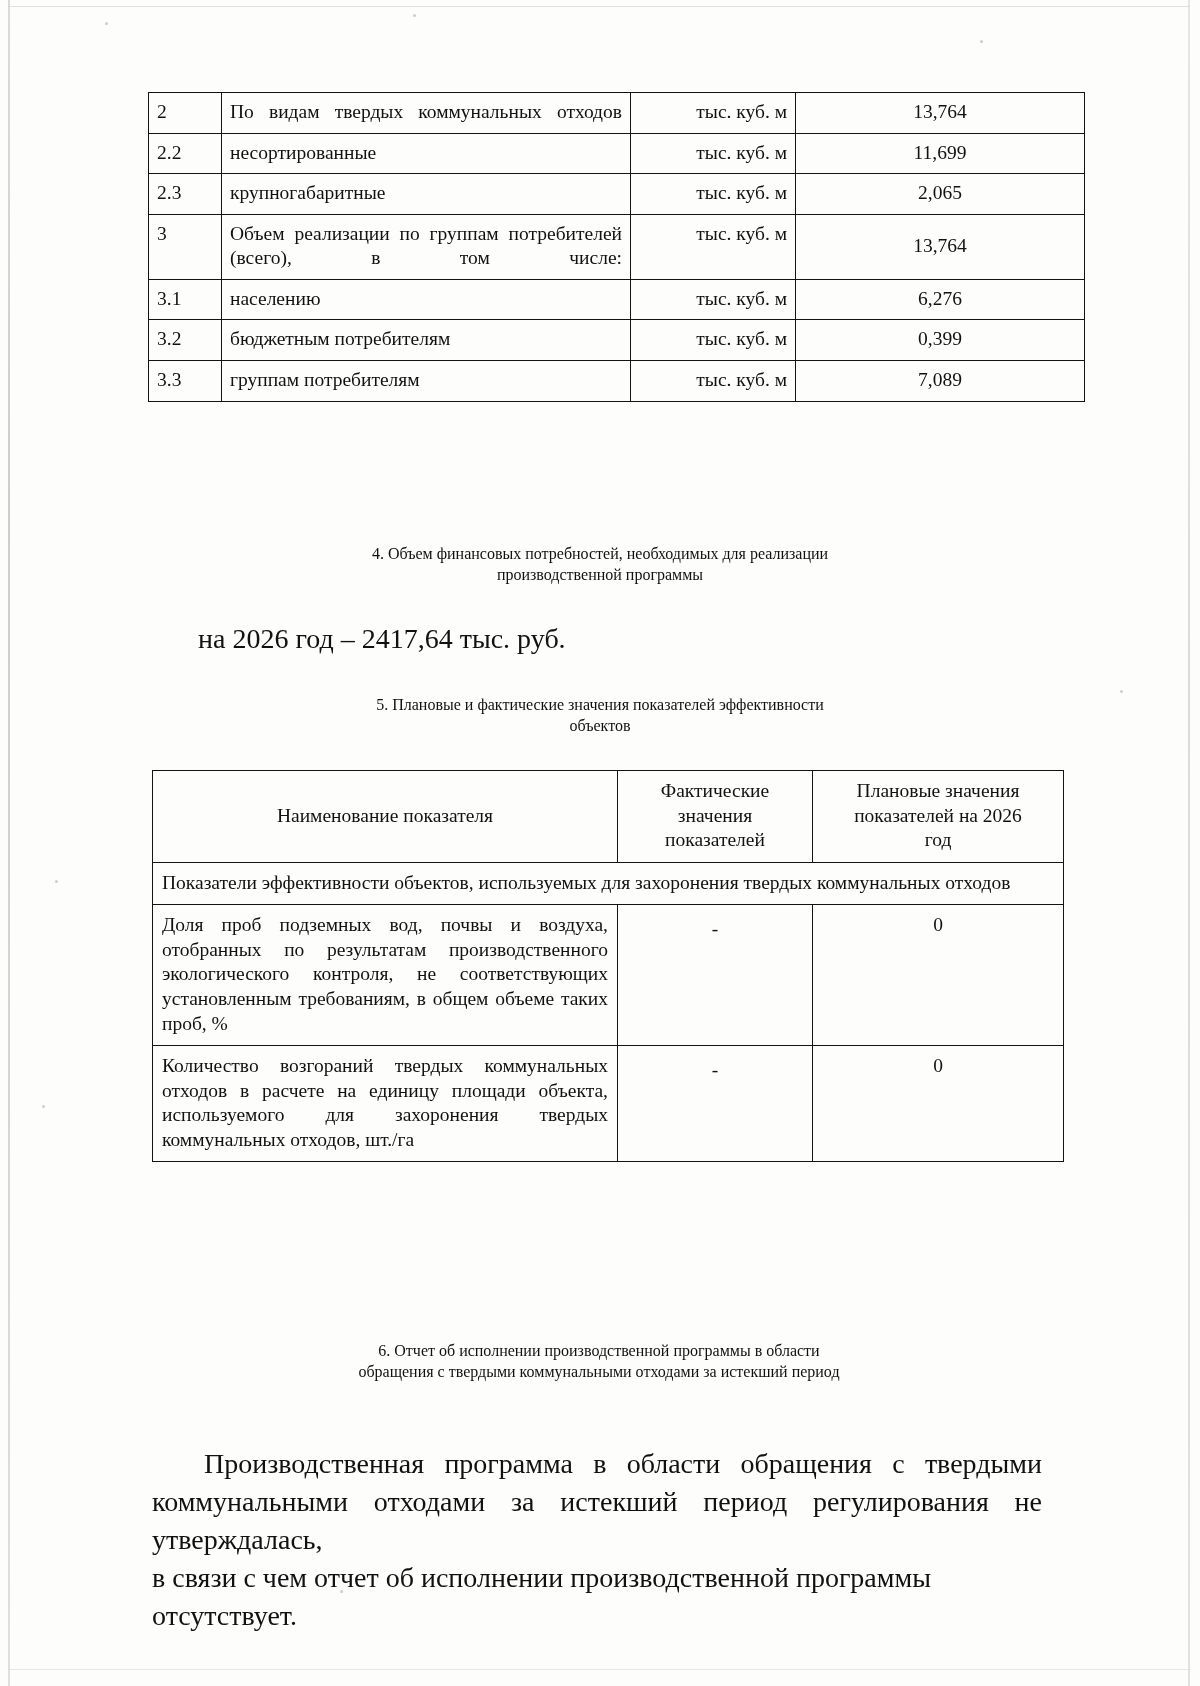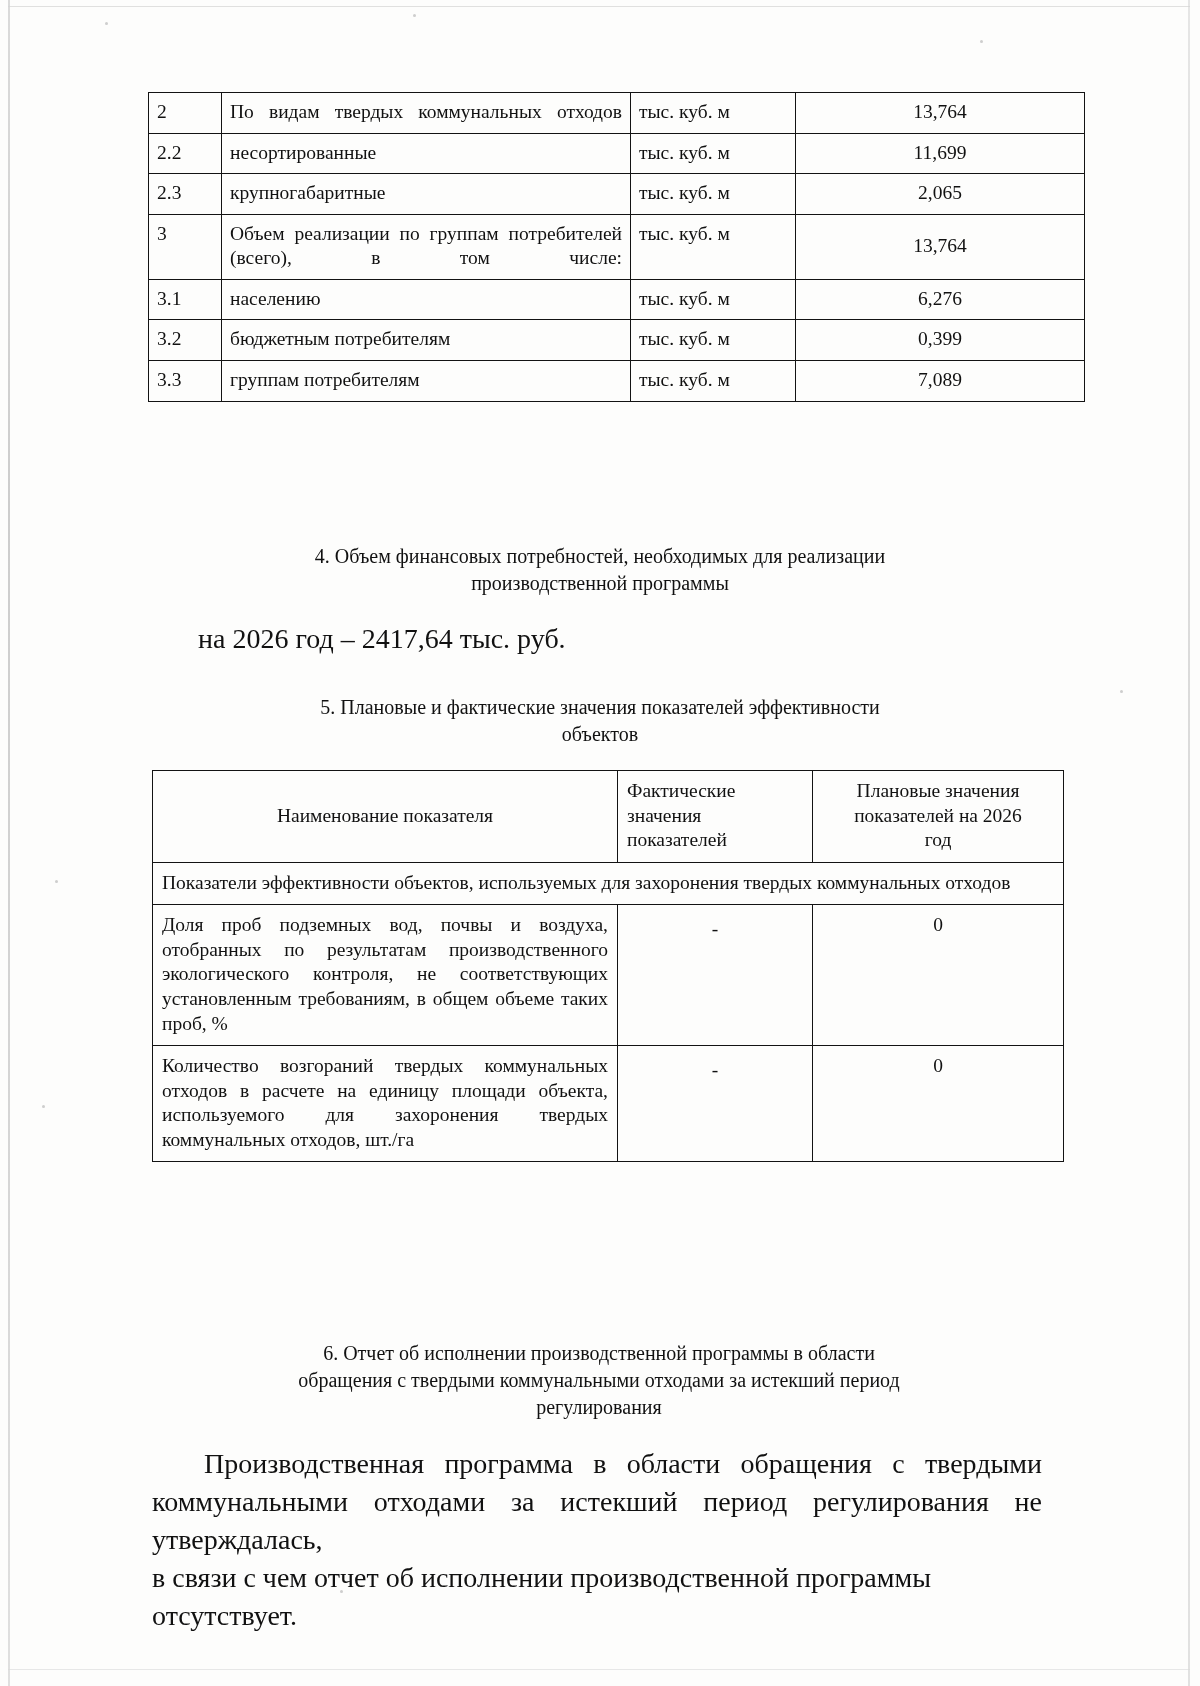--- a/index.html
+++ b/index.html
@@ -76,53 +76,53 @@
   }
 
   
   #table-volumes {
     position: absolute;
     left: 148px;
     top: 92px;
   }
   #table-volumes td.c-num      { width: 56px;  text-align: left; }
   #table-volumes td.c-name     { width: 392px; text-align: justify; text-align-last: left; }
-  #table-volumes td.c-unit     { width: 148px; text-align: left; }
+  #table-volumes td.c-unit     { width: 148px; text-align: right; }
   #table-volumes td.c-val      { width: 272px; text-align: center; vertical-align: middle; }
   #table-volumes td.c-name.jst { text-align: justify; text-align-last: justify; }
 
   
   #table-indicators {
     position: absolute;
     left: 152px;
     top: 770px;
     width: 858px;
   }
   #table-indicators td { padding: 8px 9px 9px 9px; }
   #table-indicators td.h-name  { width: 446px; text-align: center; vertical-align: middle; }
-  #table-indicators td.h-fact  { width: 176px; vertical-align: middle; }
+  #table-indicators td.h-fact  { width: 176px; text-align: center; vertical-align: middle; }
   #table-indicators td.h-plan  { width: 232px; text-align: center; vertical-align: middle; }
   #table-indicators td.sect    { text-align: justify; text-align-last: left; }
   #table-indicators td.ind-name{ text-align: justify; text-align-last: left; }
   #table-indicators td.ind-val { text-align: center; vertical-align: top; }
   #table-indicators td.ind-val.dash { padding-top: 12px; }
   .hdr-line { display: block; }
 
   
   .just-block {
     text-align: justify;
     text-align-last: left;
     hyphens: none;
   }
 
   
   .heading {
     position: absolute;
     text-align: center;
-    font-size: 20px;
+    font-size: 16px;
     line-height: 1.34;
     left: 190px;
     width: 820px;
   }
   #heading-4 { top: 543px; }
   #heading-5 { top: 694px; }
   #heading-6 { top: 1340px; left: 176px; width: 846px; }
 
   .para {
     position: absolute;
@@ -260,21 +260,20 @@
           <td class="ind-name just-block">Количество возгораний твердых коммунальных отходов в расчете на единицу площади объекта, используемого для захоронения твердых коммунальных отходов, шт./га</td>
           <td class="ind-val dash">-</td>
           <td class="ind-val">0</td>
         </tr>
       </tbody>
     </table>
 
     <div class="heading" id="heading-6">
       <span class="hdr-line">6. Отчет об исполнении производственной программы в области</span>
       <span class="hdr-line">обращения с твердыми коммунальными отходами за истекший период</span>
-      <span class="hdr-line">регулирования</span>
     </div>
 
     <div class="para" id="para-report">
       <span class="l1">Производственная программа в области обращения с твердыми</span>
       <span class="l2">коммунальными отходами за истекший период регулирования не утверждалась,</span>
       <span class="l3">в связи с чем отчет об исполнении производственной программы отсутствует.</span>
     </div>
 
   </div>
 </div>

